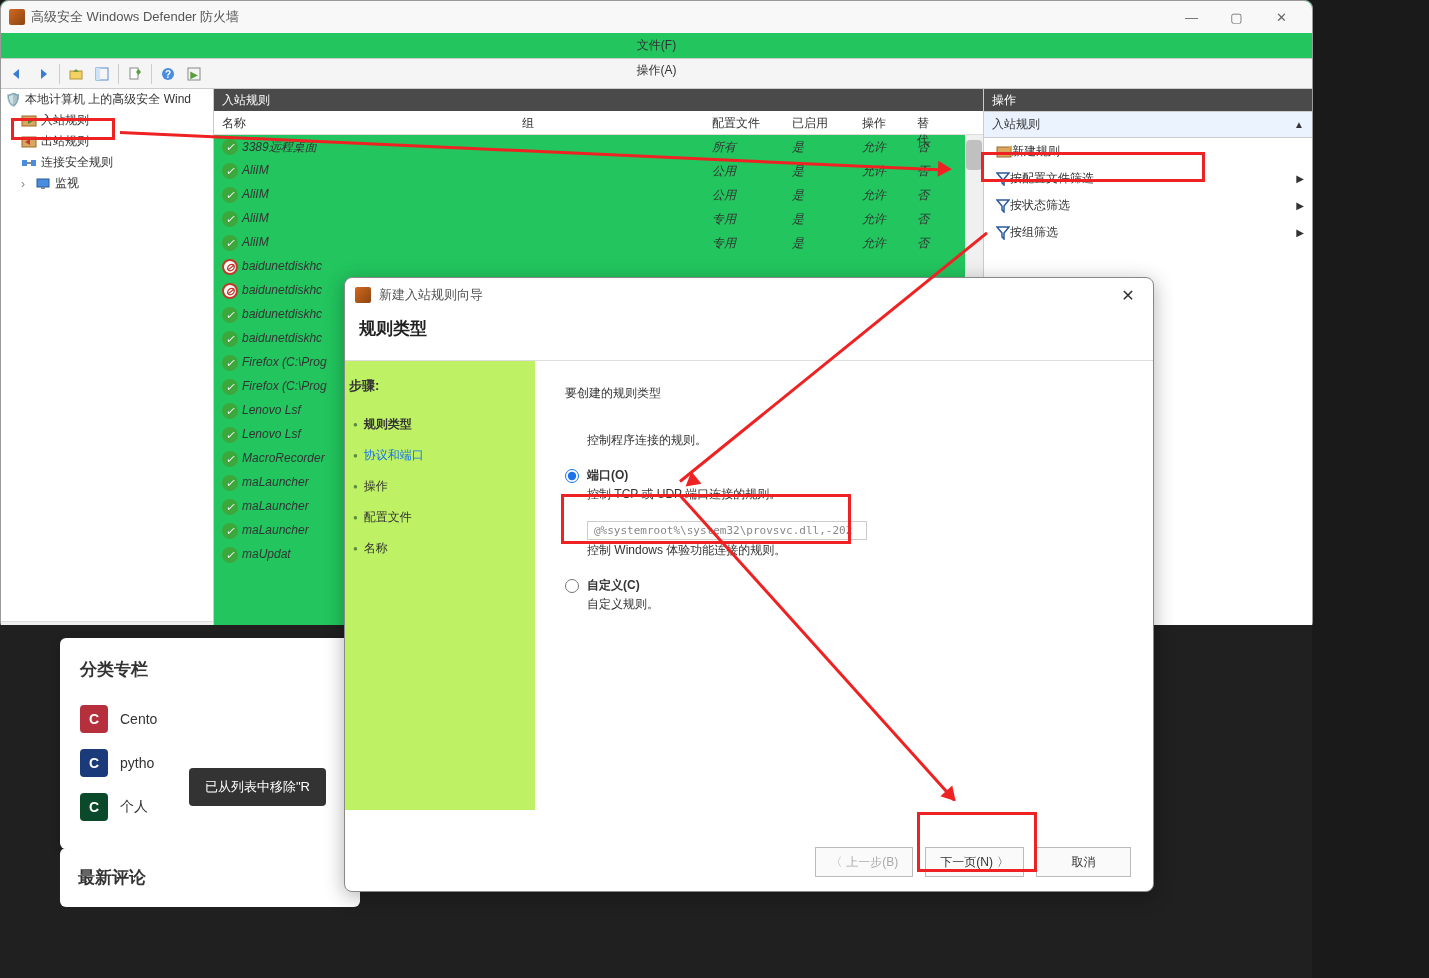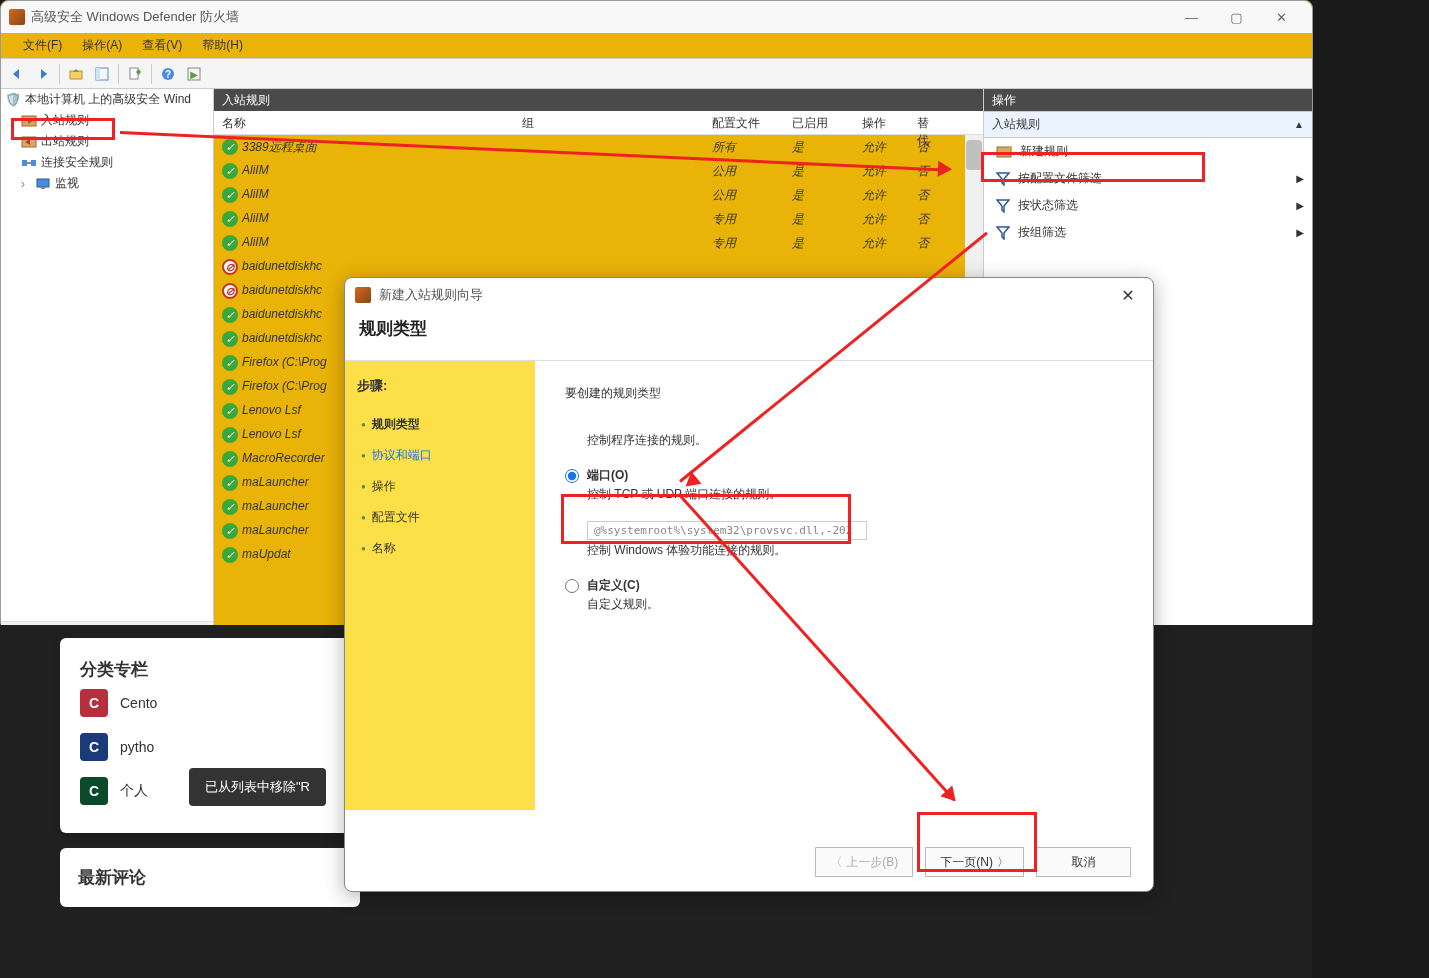--- a/index.html
+++ b/index.html
@@ -1,25 +1,25 @@
 <!DOCTYPE html>
 <html><head>
 <meta charset="utf-8">
 <style>
   * { box-sizing: border-box; margin: 0; padding: 0; }
   body { font-family: "Microsoft YaHei", "Segoe UI", sans-serif; font-size: 12px; background: #1a1a1a; color: #333; width:1429px; height:978px; overflow:hidden; position:relative; }
   
   
-  .main-window { position:absolute; left:0; top:0; width:1313px; height:630px; background:#eab308; border:1px solid #999; border-radius:8px; }
+  .main-window { position:absolute; left:0; top:0; width:1313px; height:630px; background:#22c55e; border:1px solid #999; border-radius:8px; }
   .titlebar { height:32px; display:flex; align-items:center; padding:0 8px; background:#f8f8f8; border-radius:8px 8px 0 0; }
   .titlebar .app-icon { width:16px; height:16px; margin-right:6px; background: linear-gradient(135deg,#d2691e,#8b4513); border-radius:2px; }
   .titlebar .title { color:#555; font-size:13px; flex:1; }
   .titlebar .win-btn { width:45px; height:30px; display:flex; align-items:center; justify-content:center; cursor:pointer; font-family:sans-serif; color:#666; font-size:13px; }
   
-  .menubar { height:26px; display:flex; align-items:center; padding:0 12px; border-bottom:1px solid #ccc; }
+  .menubar { height:26px; display:flex; align-items:center; padding:0 20px; border-bottom:1px solid #ccc;flex-direction:column; }
   .menubar .mitem { padding:4px 10px; cursor:pointer; color:#333; }
   
   .toolbar { height:30px; display:flex; align-items:center; padding:2px 4px; gap:2px; border-bottom:1px solid #ccc; background:#f5f5f5; }
   .tb-btn { width:24px; height:24px; display:flex; align-items:center; justify-content:center; border:1px solid transparent; cursor:pointer; }
   .tb-sep { width:1px; height:20px; background:#ccc; margin:0 2px; }
   
   .body-area { display:flex; height: calc(100% - 88px); }
   
   .tree-pane { width:213px; border-right:1px solid #ccc; overflow:hidden; background:#fff; }
   .tree-pane-scroll { overflow-x:auto; overflow-y:hidden; height:calc(100% - 8px); }
@@ -41,34 +41,34 @@
   .rules-body { flex:1; overflow-y:auto; position:relative; }
   .rules-row { display:flex; height:24px; align-items:center;font-style:italic; }
   .rule-icon { width:16px; height:16px; border-radius:50%; display:inline-flex; align-items:center; justify-content:center; font-size:11px; color:#fff; margin-right:4px; vertical-align:middle; }
   .rule-allow { background:#3ca83c; }
   .rule-block { background:#fff; border:2px solid #c0392b; color:#c0392b; font-weight:bold; }
   .vscroll-track { position:absolute; right:0; top:0; width:18px; height:100%; background:#f0f0f0; }
   .vscroll-thumb { position:absolute; right:1px; top:5px; width:16px; height:30px; background:#c0c0c0; border-radius:4px; }
   
   .actions-pane { width:328px; display:flex; flex-direction:column; background:#fff; }
   .actions-group-header { background:#eaf3ff; padding:4px 8px; border-top:1px solid #ccc; border-bottom:1px solid #ccc; display:flex; justify-content:space-between; align-items:center; }
-  .action-item { padding:5px 8px 5px 12px; display:flex; align-items:center; gap:8px; cursor:pointer; }
+  .action-item { padding:5px 8px 5px 12px; display:flex; align-items:center; gap:0; cursor:pointer; }
   .action-chevron { margin-left:auto; font-size:10px; color:#333; }
   
   
   .wizard { position:absolute; left:344px; top:277px; width:810px; height:615px; background:#fff; border:1px solid #888; border-radius:8px; box-shadow:0 4px 20px rgba(0,0,0,0.3); z-index:50; }
   .wizard .dlg-title { height:34px; display:flex; align-items:center; padding:0 10px; border-radius:8px 8px 0 0;font-family:Liberation Serif, serif; }
   .wizard .dlg-title .ico { width:16px; height:16px; background:linear-gradient(135deg,#d2691e,#8b4513); border-radius:2px; margin-right:8px; }
   .wizard .dlg-title .txt { flex:1; font-size:13px; color:#555; }
   .wizard .dlg-title .close { width:30px; height:30px; display:flex; align-items:center; justify-content:center; cursor:pointer; font-size:16px; }
   .wizard-head { padding:5px 14px 14px 14px; }
   .wizard-head h3 { font-size:17px; font-weight:600; color:#222; margin-bottom:6px; }
   .wizard-head .sub { font-size:12px; color:#444; }
   .wizard-body { display:flex; height:450px; background:#f4f4f4; border-top:1px solid #ddd; }
-  .wizard-steps { width:190px; padding:16px 12px; background:#fde047; }
+  .wizard-steps { width:190px; padding:16px 4px; background:#bef264; }
   .wizard-steps h4 { font-size:13px; font-weight:600; margin-bottom:14px; color:#333; }
   .step { padding:7px 4px; font-size:12px; display:flex; align-items:center; gap:6px; }
   .step .dot { color:#5a8c3c; font-size:8px; }
   .step.active { font-weight:600; color:#333; }
   .step.link { color:#1a73e8; }
   .wizard-content { flex:1; background:#fff; padding:24px 30px; position:relative; }
   .wizard-content h5 { font-size:12px; font-weight:500; margin-bottom:30px; }
   .radio-opt { margin:10px 0 18px 0; }
   .radio-opt label { display:flex; align-items:center; gap:8px; font-size:12px; font-weight:600; cursor:pointer; }
   .radio-opt .desc { margin-left:22px; font-size:12px; color:#333; margin-top:2px; }
@@ -81,21 +81,21 @@
   .wbtn.primary { }
   
   
   .hl-box { position:absolute; border:3px solid #e22; z-index:60; pointer-events:none; }
   .arrow-line { position:absolute; height:3px; background:#e22; z-index:61; transform-origin:left center; pointer-events:none; }
   .arrow-head { position:absolute; width:0; height:0; border-left:14px solid #e22; border-top:8px solid transparent; border-bottom:8px solid transparent; z-index:62; pointer-events:none; }
   
   
   .page-backdrop { position:absolute; left:0; top:625px; width:1312px; height:353px; background:#202020; }
   .category-panel { position:absolute; left:60px; top:638px; width:300px; background:#fff; border-radius:6px; padding:20px; box-shadow:0 2px 8px rgba(0,0,0,0.2); }
-  .category-panel h3 { font-size:17px; font-weight:700; }
+  .category-panel h3 { font-size:17px; font-weight:700; margin-bottom:16px; }
   .cat-item { display:flex; align-items:center; gap:12px; padding:8px 0; font-size:14px; }
   .cat-icon { width:28px; height:28px; border-radius:4px; display:flex; align-items:center; justify-content:center; color:#fff; font-weight:bold; }
   .toast { position:absolute; left:189px; top:768px; background:#333; color:#fff; padding:10px 16px; border-radius:4px; font-size:13px; z-index:40; }
   .comments-panel { position:absolute; left:60px; top:848px; width:300px; background:#fff; border-radius:6px; padding:18px; }
   .comments-panel h3 { font-size:17px; font-weight:700; }
   
   
   svg { display:block; }
 </style>
 </head>

